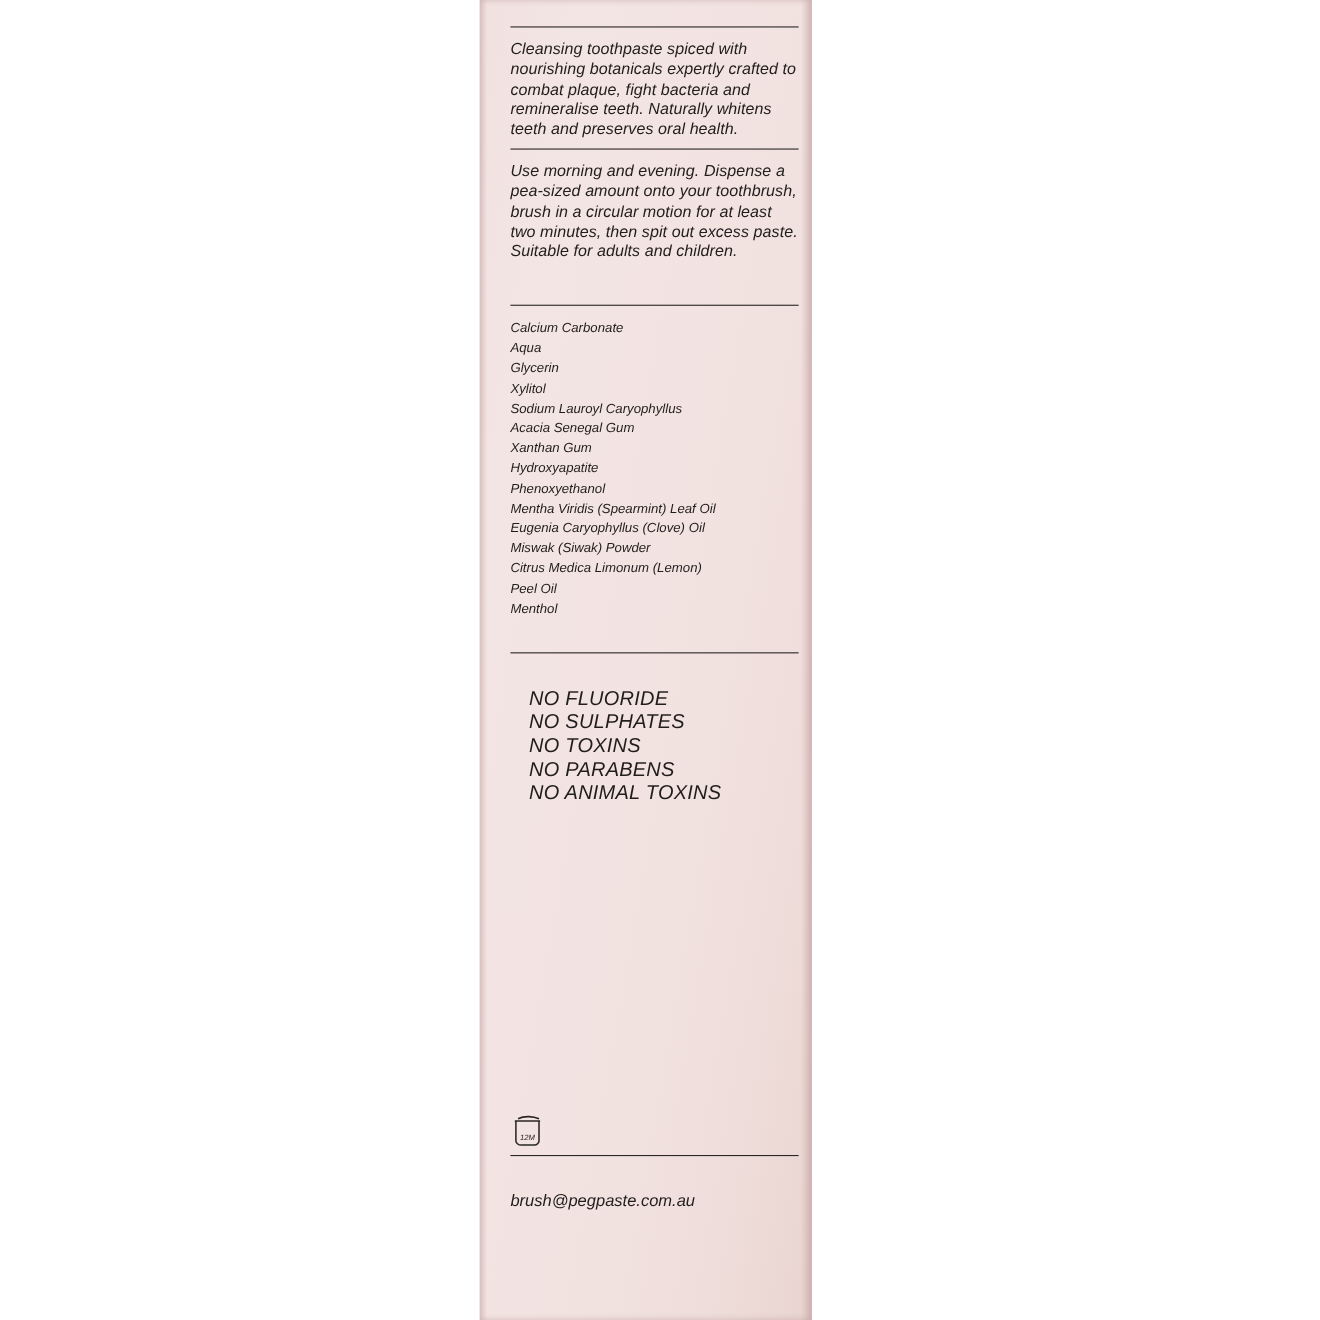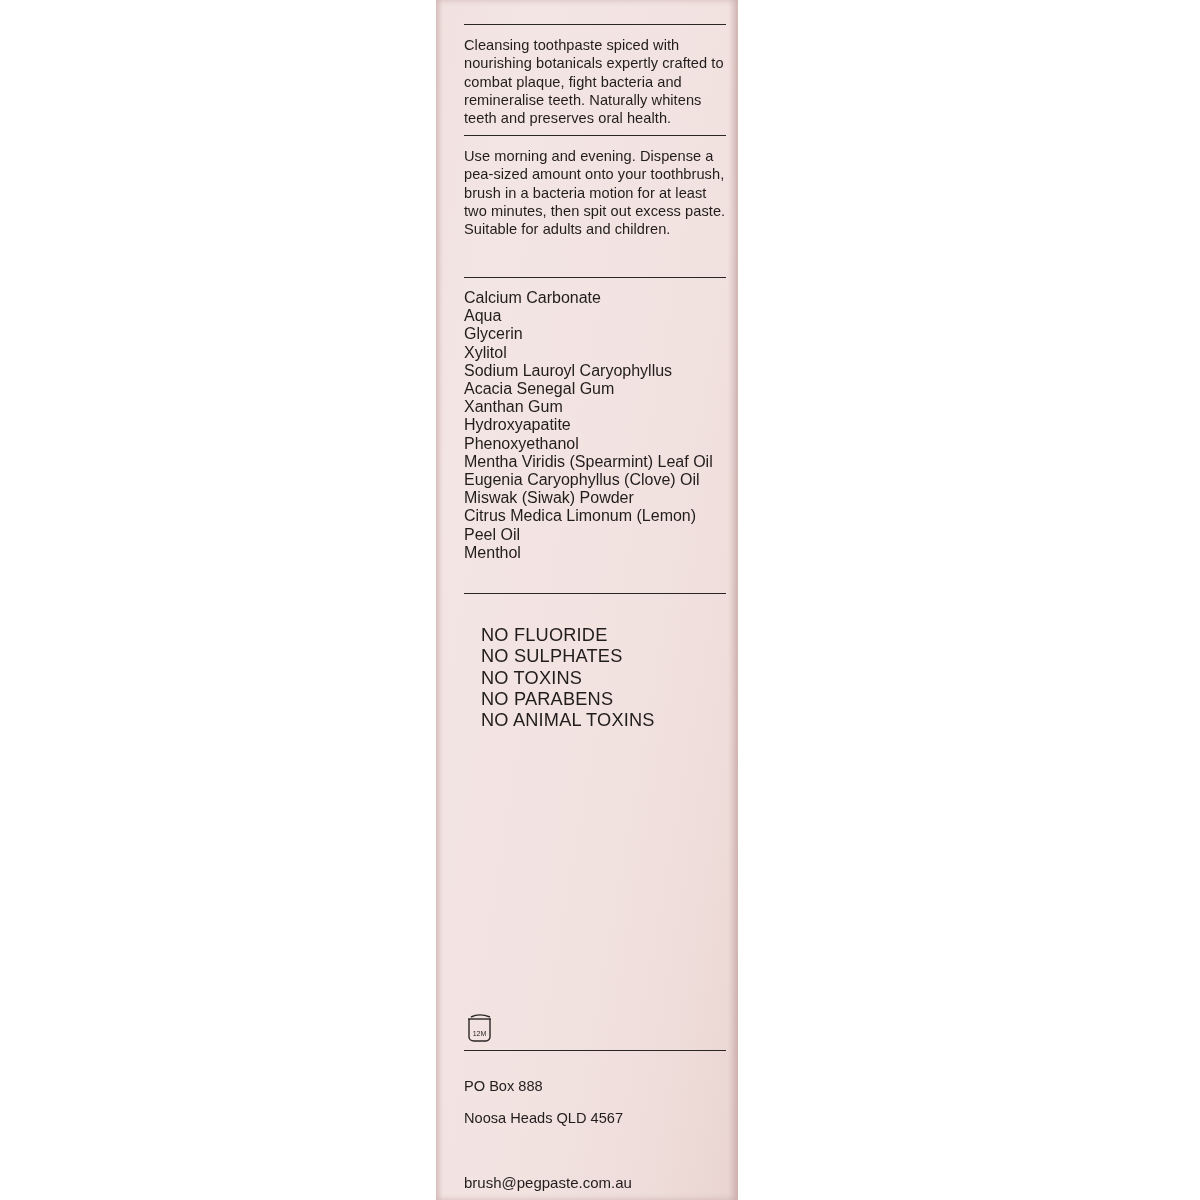--- a/index.html
+++ b/index.html
@@ -11,20 +11,21 @@
     width: 1200px;
     height: 1200px;
     font-family: "Liberation Sans", sans-serif;
     overflow: hidden;
   }
   .scene {
     position: relative;
     width: 1200px;
     height: 1200px;
     background: #ffffff;
+    font-style: italic;
   }
   
   .box {
     position: absolute;
     left: 436px;
     top: 0px;
     width: 302px;
     height: 1200px;
     background: linear-gradient(100deg, #f1e2e0 0%, #f3e5e3 18%, #f2e3e1 55%, #eedcd9 85%, #e8d3d0 100%);
     box-shadow: inset -2px 0 6px rgba(190,160,158,0.45), inset 2px 0 5px rgba(205,180,178,0.35);
@@ -82,21 +83,21 @@
     padding: 0;
   }
   .pad-top { padding-top: 11px; }
 
   .ing-list {
     list-style: none;
     margin: 0;
     padding: 11px 0 0 0;
   }
   .ing-list li {
-    font-size: 16px;
+    font-size: 12px;
     line-height: 18.2px;
   }
 
   .free-list {
     list-style: none;
     margin: 17px;
     padding: 14px 0 0 0;
   }
   .free-list li {
     font-size: 18.2px;
@@ -136,21 +137,21 @@
       <div class="sec-desc">
         <div class="rule"></div>
         <div class="block pad-top">
           <p>Cleansing toothpaste spiced with nourishing botanicals expertly crafted to combat plaque, fight bacteria and remineralise teeth. Naturally whitens teeth and preserves oral health.</p>
         </div>
       </div>
 
       <div class="sec-use">
         <div class="rule"></div>
         <div class="block pad-top">
-          <p>Use morning and evening. Dispense a pea-sized amount onto your toothbrush, brush in a bacteria motion for at least two minutes, then spit out excess paste. Suitable for adults and children.</p>
+          <p>Use morning and evening. Dispense a pea-sized amount onto your toothbrush, brush in a circular motion for at least two minutes, then spit out excess paste. Suitable for adults and children.</p>
         </div>
       </div>
 
       <div class="sec-ing">
         <div class="rule"></div>
         <ul class="ing-list">
           <li>Calcium Carbonate</li>
           <li>Aqua</li>
           <li>Glycerin</li>
           <li>Xylitol</li>
@@ -183,24 +184,20 @@
         <svg class="icon-svg" width="30" height="32" viewBox="0 0 30 32" aria-hidden="true">
           <path d="M4 7 L4 25 C4 27 6 29 9 29 L21 29 C23 29 25 27 25 25 L25 7" fill="none" stroke="#2a2624" stroke-width="1.4"></path>
           <path d="M3 7 L26 7" fill="none" stroke="#2a2624" stroke-width="1.4"></path>
           <path d="M6 5 C12 2 20 3 25 5" fill="none" stroke="#2a2624" stroke-width="1.4"></path>
           <text x="14.5" y="24" font-family="Liberation Sans, sans-serif" font-size="7" text-anchor="middle" fill="#2a2624">12M</text>
         </svg>
       </div>
 
       <div class="sec-foot">
         <div class="rule"></div>
-        <div class="addr">
-          <p>PO Box 888</p>
-          <p>Noosa Heads QLD 4567</p>
-        </div>
         <div class="contact">
           <p class="plain">brush@pegpaste.com.au</p>
 
         </div>
 
       </div>
 
     </div>
   </div>
 

